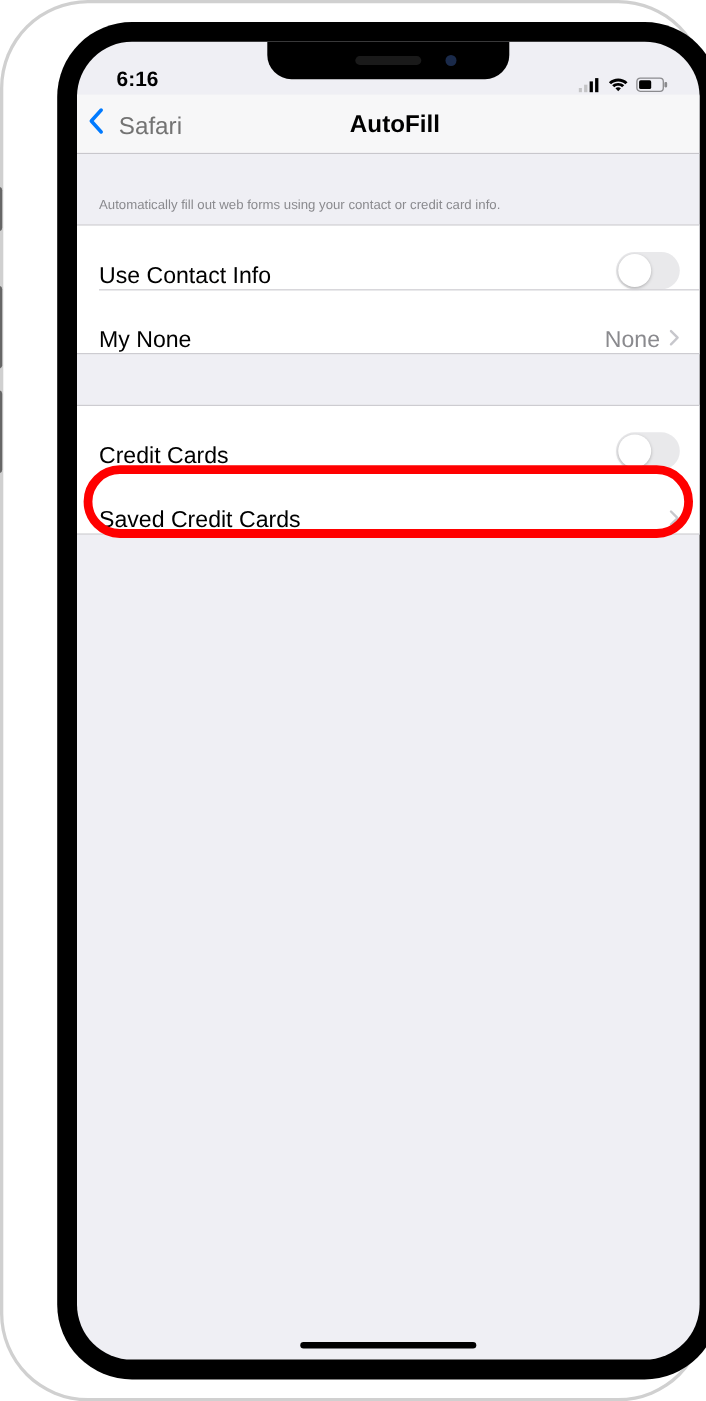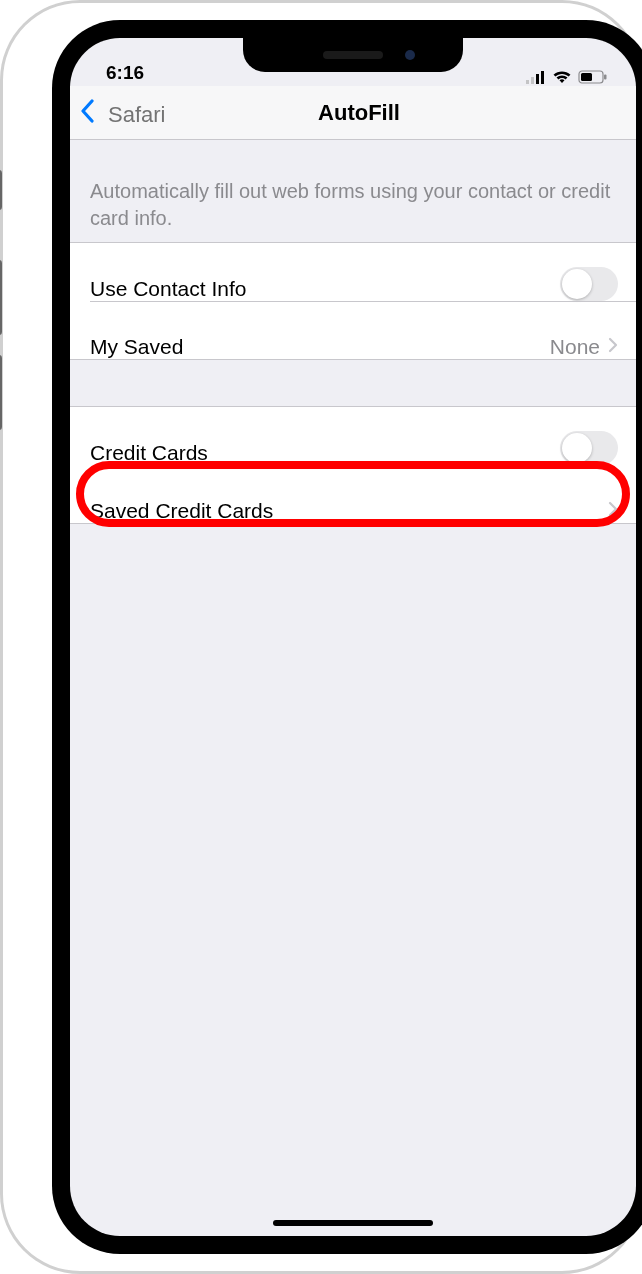--- a/index.html
+++ b/index.html
@@ -114,21 +114,21 @@
     font-size: 22px;
     font-weight: 600;
     color: #000;
     pointer-events: none;
   }
 
   .content { background:#efeff4; }
 
   .section-header {
     padding: 38px 20px 10px 20px;
-    font-size: 20px;
+    font-size: 12px;
     color: #8a8a8e;
     line-height: 1.35;
   }
 
   .cell-group { background:#fff; border-top:1px solid #c8c7cc; border-bottom:1px solid #c8c7cc; }
   .cell {
     min-height: 58px;
     display:flex;
     align-items:flex-end;
     padding: 0 18px 0 20px;
@@ -248,21 +248,21 @@
       <div class="content">
 
         <div class="section-header">Automatically fill out web forms using your contact or credit card info.</div>
 
         <div class="cell-group">
           <div class="cell">
             <div class="cell-label">Use Contact Info</div>
             <div class="toggle"></div>
           </div>
           <div class="cell">
-            <div class="cell-label">My Saved</div>
+            <div class="cell-label">My None</div>
             <div class="cell-detail">None</div>
             <span class="chevron">
               <svg width="10" height="16" viewBox="0 0 10 16">
                   <path d="M2 2 L8 8 L2 14" fill="none" stroke="#c7c7cc" stroke-width="2.2" stroke-linecap="round" stroke-linejoin="round"></path>
                 </svg>
             </span>
           </div>
         </div>
 
         <div class="spacer"></div>

